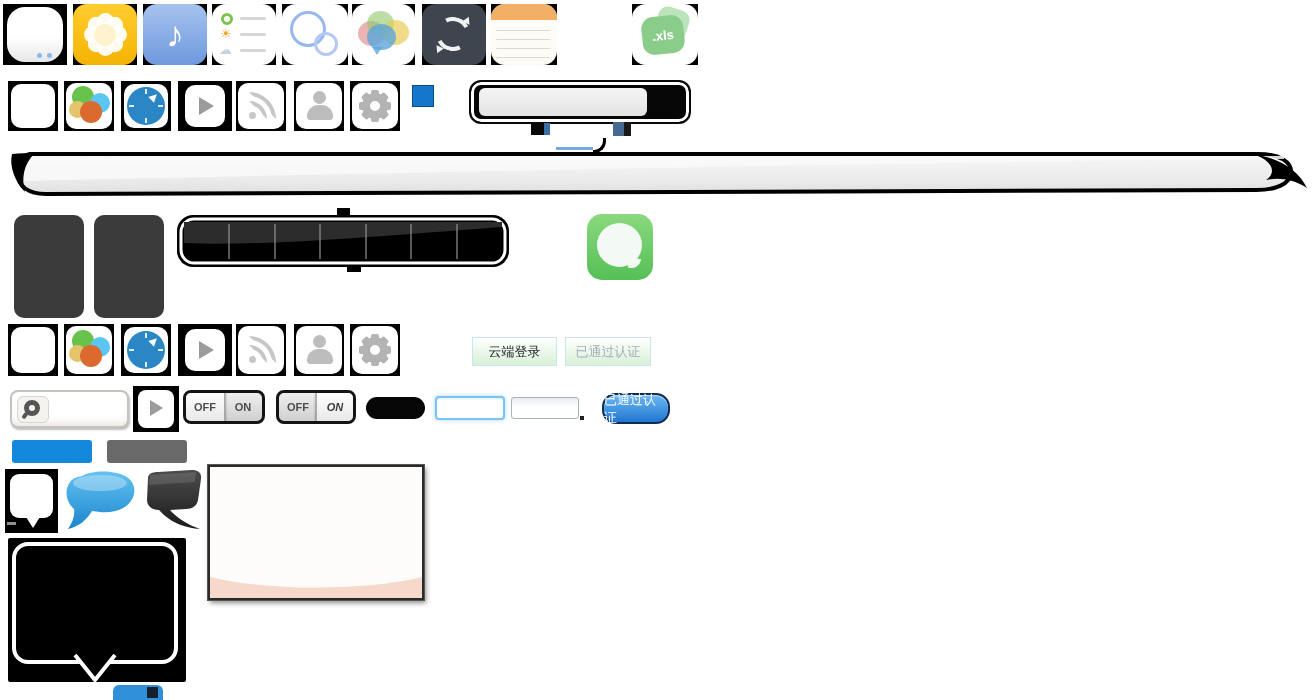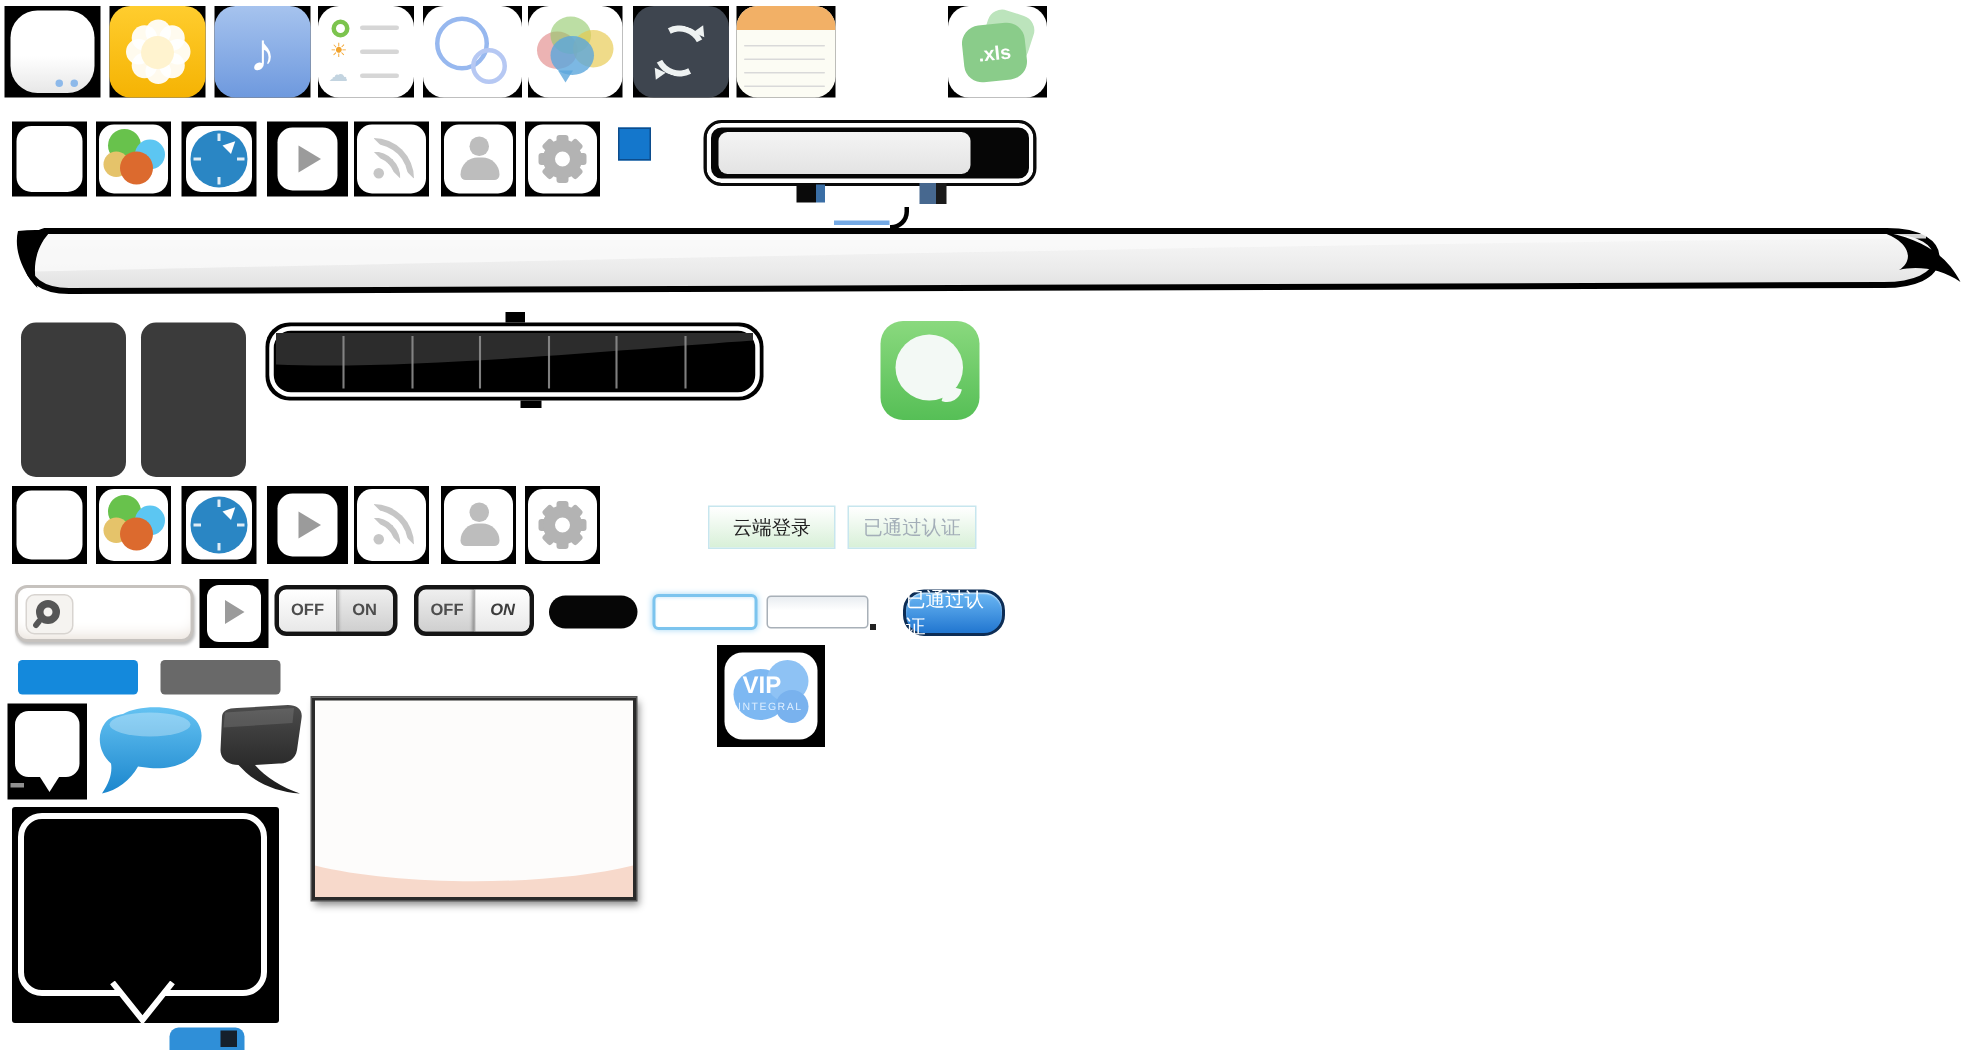--- a/index.html
+++ b/index.html
@@ -341,29 +341,20 @@
     <path d="M12,10 C12,6 16,4 22,4 L56,2 C62,2 66,5 65,11 L62,32 C61,38 56,41 50,41 L34,42 C41,50 52,57 64,61 C50,60 37,55 28,47 L23,42 C16,42 11,38 11,32 Z" fill="url(#blkb)"></path>
     <path d="M14,7 L60,4 L59,14 L13,17 Z" fill="#ffffff" opacity="0.12"></path>
   </svg>
 
   <div class="abs" style="left:208px;top:465px;width:212px;height:131px;background:#fdfcfb;border:2px solid #2a2a2a;box-shadow:0 0 0 1px #555,2px 3px 5px rgba(0,0,0,.45);">
     <svg width="212" height="131" viewBox="0 0 212 131" style="position:absolute;left:0;top:0;">
       <path d="M0,110 C56,124 156,124 212,110 L212,131 L0,131 Z" fill="#f7d9cb"></path>
     </svg>
   </div>
 
-  <div class="tile" style="left:478px;top:430px;width:72px;height:68px;">
-    <div class="wsq" style="left:5px;top:5px;width:62px;height:58px;border-radius:12px;">
-      <span class="ball" style="left:6px;top:11px;width:36px;height:34px;background:#7db8f2;"></span>
-      <span class="ball" style="left:28px;top:5px;width:28px;height:28px;background:#8ec2f4;"></span>
-      <span class="ball" style="left:34px;top:25px;width:22px;height:22px;background:#79b2ee;"></span>
-      <span style="position:absolute;left:12px;top:14px;color:#fff;font-weight:bold;font-size:16px;">VIP</span>
-      <span style="position:absolute;left:9px;top:33px;color:#ddeeff;font-size:7px;letter-spacing:1px;">INTEGRAL</span>
-    </div>
-  </div>
 
   <div class="tile" style="left:8px;top:538px;width:178px;height:144px;border-radius:2px;">
     <div class="abs" style="left:4px;top:4px;width:158px;height:114px;border:4px solid #fff;border-radius:16px;"></div>
     <svg class="abs" style="left:55px;top:116px;" width="64" height="28" viewBox="0 0 64 28">
       <path d="M12,1 L32,26 L52,1" fill="#000" stroke="#fff" stroke-width="4"></path>
     </svg>
   </div>
 
   <div class="abs" style="left:113px;top:685px;width:50px;height:15px;background:#2f8fd8;border-radius:6px 6px 0 0;">
     <span class="abs" style="left:34px;top:2px;width:11px;height:11px;background:#15202c;"></span>

